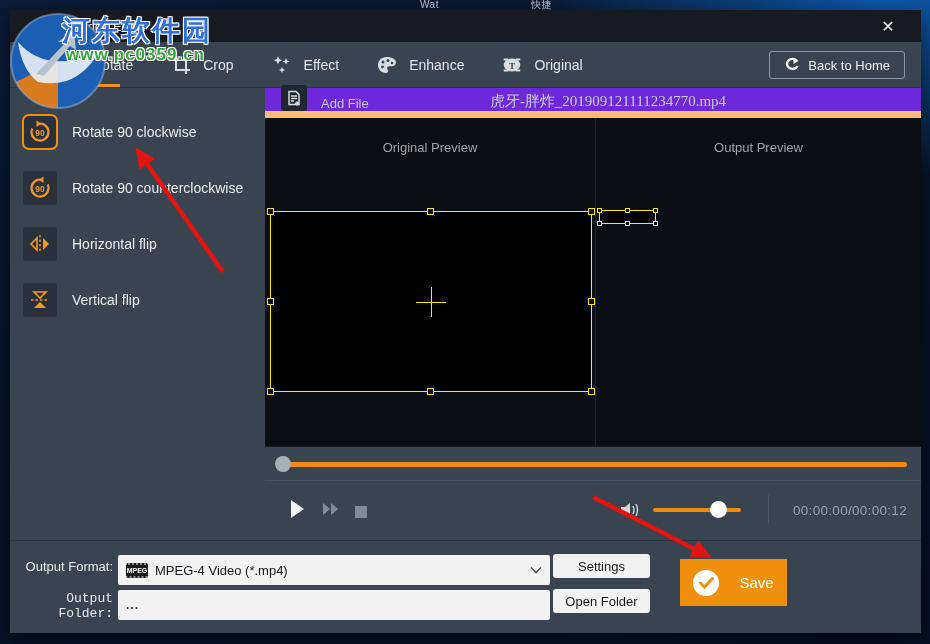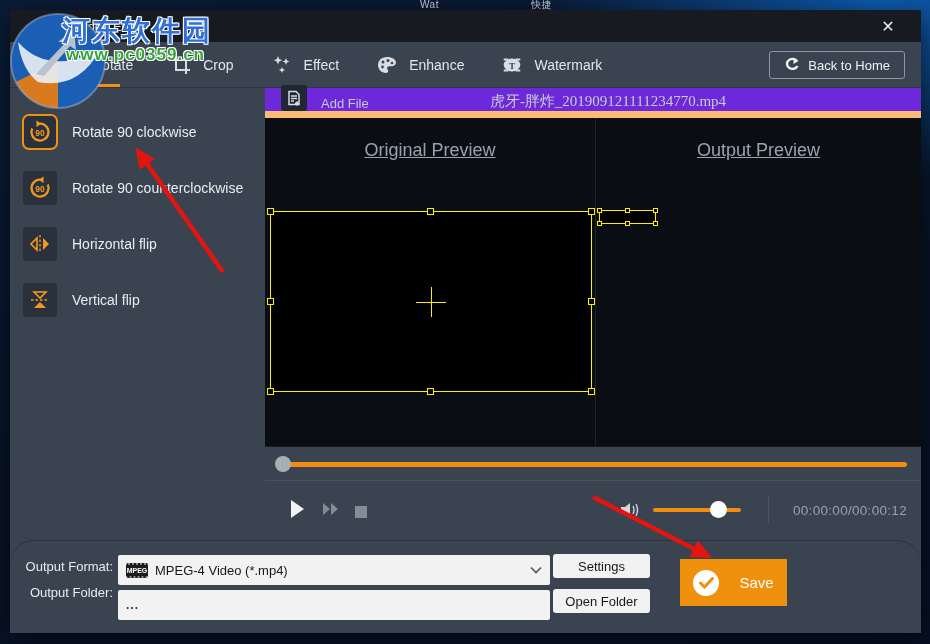--- a/index.html
+++ b/index.html
@@ -46,21 +46,21 @@
   .addfile-row { position:relative; height:30px; background:#6d28d9; display:flex; align-items:flex-end;
     border-bottom:7px solid #fdba74; }
   .addfile-btn { width:26px; height:26px; margin-left:16px; background:#1f2733; border-radius:3px;
     display:flex; align-items:center; justify-content:center; }
   .addfile-label { margin-left:14px; font-size:13px; color:#c3cad3; }
   .file-name { position:absolute; left:50%; transform:translateX(-50%); margin-left:15px;
     font-size:15px; color:#c7ccd4; white-space:nowrap;font-family:Liberation Serif, serif; }
 
   .preview { position:relative; height:328px; background:#0a0e13; }
   .preview-divider { position:absolute; left:330px; top:0; bottom:0; width:1px; background:#1d232b; }
-  .pv-label { position:absolute; top:22px; font-size:18px; color:#99a2ae; text-align:center;text-decoration:underline; }
+  .pv-label { position:absolute; top:22px; font-size:13px; color:#99a2ae; text-align:center; }
   .pv-label.orig { left:0; width:330px; }
   .pv-label.outp { left:331px; right:0; }
 
   .sel-rect { position:absolute; left:5px; top:93px; width:322px; height:181px;
     border:1px solid #ffee02; background:#000; }
   .handle { position:absolute; width:7px; height:7px; border:1px solid #ffee02; background:#05070a; }
   .h-tl{left:-4px;top:-4px} .h-tm{left:50%;margin-left:-4px;top:-4px} .h-tr{right:-4px;top:-4px}
   .h-ml{left:-4px;top:50%;margin-top:-4px} .h-mr{right:-4px;top:50%;margin-top:-4px}
   .h-bl{left:-4px;bottom:-4px} .h-bm{left:50%;margin-left:-4px;bottom:-4px} .h-br{right:-4px;bottom:-4px}
   .crosshair { position:absolute; left:50%; top:50%; width:30px; height:30px; margin:-15px 0 0 -15px; }
@@ -81,21 +81,21 @@
     background:#a9afb7; }
 
   .controls-row { position:relative; height:60px; background:#3a4350; border-top:1px solid #4a5261; }
   .ctl { position:absolute; top:18px; }
   .vol-track { position:absolute; left:388px; top:27px; width:88px; height:4px; border-radius:2px; }
   .vol-handle { position:absolute; left:57px; top:-7px; width:17px; height:17px; border-radius:50%; background:#fff; }
   .ctl-sep { position:absolute; left:503px; top:14px; width:1px; height:28px; background:#4c5564; }
   .time-text { position:absolute; left:528px; top:22px; font-size:13.5px; color:#98a1ad; letter-spacing:.3px; }
 
   
-  .bottom { position:relative; height:93px; background:#3a4350; border-top:1px solid #2c333d;border-radius:24px; }
+  .bottom { position:relative; height:93px; background:#3a4350; border-top:1px solid #2c333d; }
   .blabel { position:absolute; left:0; width:103px; text-align:right; font-size:13px; color:#e8ebef; }
   .field { position:absolute; left:108px; width:432px; height:30px; background:#f2f2f2; border-radius:2px;
     display:flex; align-items:center; padding:0 8px; color:#16181c; font-size:13px; }
   .field .grow { flex:1; }
   .chev { color:#555; font-size:11px; }
   .dots { color:#333; font-weight:bold; letter-spacing:1px; font-size:12px; }
   .mpeg-ic { width:22px; height:15px; background:#1c1c1c; border-radius:2px; margin-right:7px;
     color:#fff; font-size:7px; display:flex; align-items:center; justify-content:center;
     border-top:2px dotted #888; border-bottom:2px dotted #888; font-weight:bold; }
   .lite-btn { position:absolute; width:97px; height:24px; background:#f2f2f2; border-radius:3px;
@@ -173,21 +173,21 @@
       <span>Enhance</span>
     </div>
     <div class="tab">
       <span class="ticon">
         <svg width="26" height="22" viewBox="0 0 26 22">
             <ellipse cx="13" cy="11" rx="9" ry="7" fill="#d9dde3"></ellipse>
             <path d="M4 5 h5 M17 5 h5 M4 17 h5 M17 17 h5" stroke="#d9dde3" stroke-width="2"></path>
             <text x="13" y="15" font-size="10" font-family="Liberation Serif, serif" text-anchor="middle" fill="#3a4350" font-weight="bold">T</text>
           </svg>
       </span>
-      <span>Watermark</span>
+      <span>Original</span>
     </div>
     <div class="tab-underline" style="background:#f0910e;"></div>
     <div class="back-home">
       <span>
         <svg width="16" height="14" viewBox="0 0 16 14" fill="none">
             <path d="M13 4 A5.5 5 0 1 0 13.5 9" stroke="#eef1f4" stroke-width="2.4"></path>
             <path d="M9.5 1 L14.5 4 L9.5 7z" fill="#eef1f4"></path>
           </svg>
       </span>
       <span>Back to Home</span>
@@ -327,21 +327,21 @@
       <span class="chev">
         <svg width="12" height="8" viewBox="0 0 12 8" fill="none" stroke="#555" stroke-width="1.6">
             <path d="M1 1.5 L6 6.5 L11 1.5"></path>
           </svg>
       </span>
     </div>
     <div class="lite-btn" style="left:543px; top:13px;">
       <span>Settings</span>
     </div>
 
-    <span class="blabel" style="top:44px;">Output Folder:</span>
+    <span class="blabel" style="top:50px;font-family:Liberation Mono, monospace;">Output Folder:</span>
     <div class="field" style="top:49px;">
       <span class="dots">...</span>
     </div>
     <div class="lite-btn" style="left:543px; top:48px;">
       <span>Open Folder</span>
     </div>
 
     <div class="save-btn" style="background:#f0910e;">
       <span class="save-chk">
         <svg width="15" height="12" viewBox="0 0 15 12">

